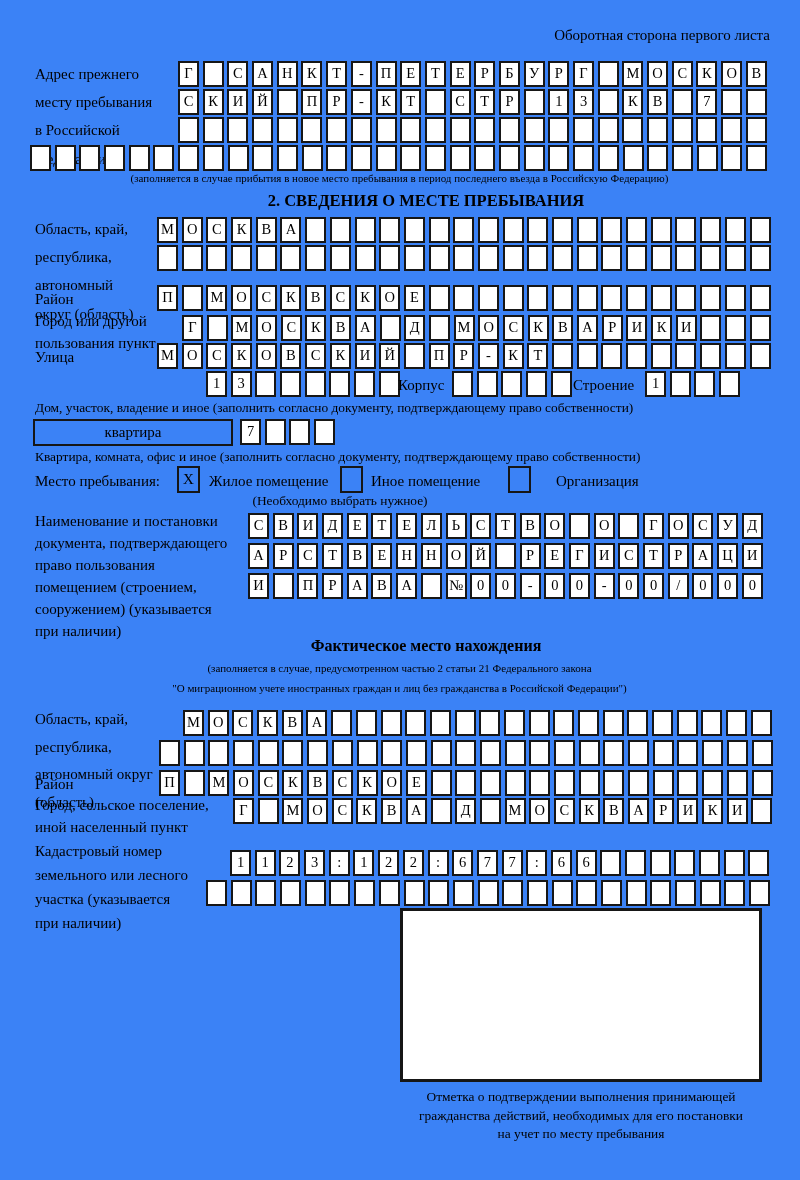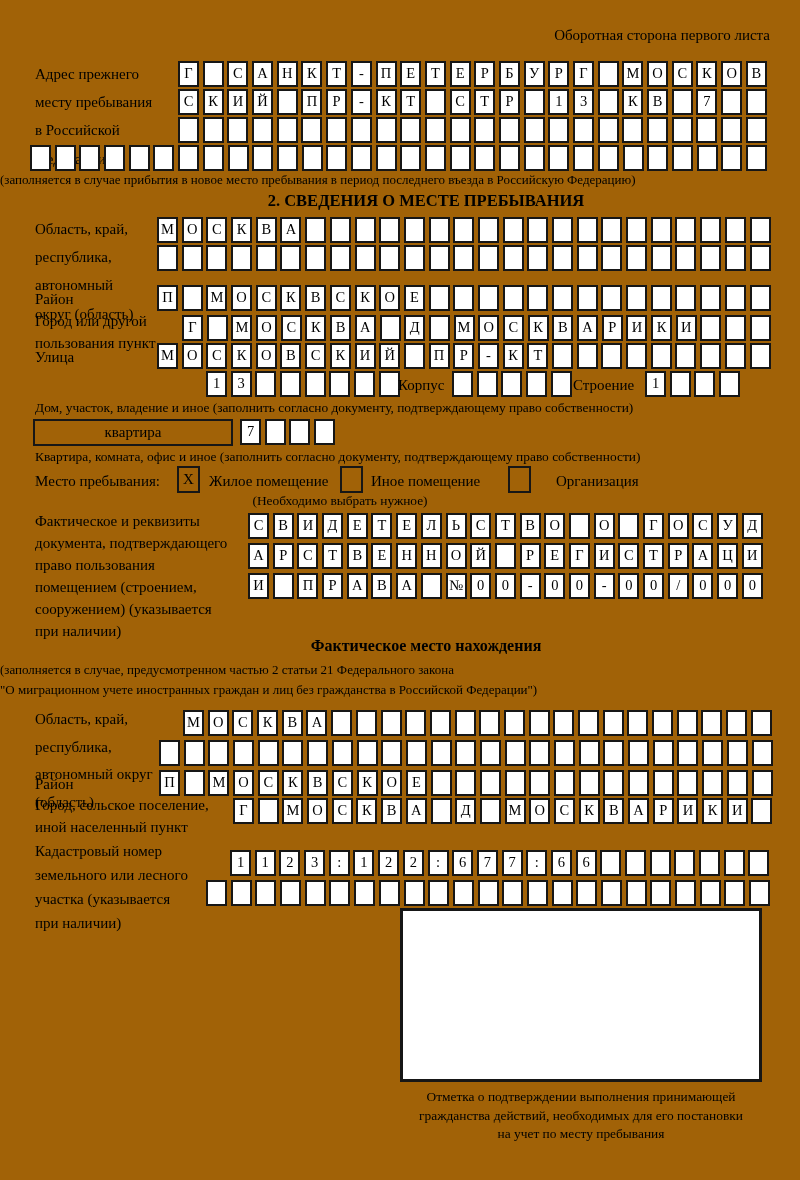--- a/index.html
+++ b/index.html
@@ -1,29 +1,29 @@
 <!DOCTYPE html>
 <html><head>
 <meta charset="utf-8">
 <style>
   html,body{margin:0;padding:0;background:#fff;}
-  .page{position:relative;width:800px;height:1180px;background:#a16207;
+  .page{position:relative;width:800px;height:1180px;background:#3b82f6;
         font-family:"Liberation Serif","DejaVu Serif",serif;color:#000;overflow:hidden;}
   .abs{position:absolute;}
   .cells{display:flex;gap:3.7px;}
   .cell{flex:none;width:21px;height:26px;border:2px solid #161616;box-sizing:border-box;
         text-align:center;font-size:14.5px;line-height:21px;background:#fff;}
   .lines div{white-space:nowrap;}
   .lbl{font-size:15px;}
   .lh28 div{line-height:28.2px;}
   .lh27 div{line-height:27.6px;}
   .lh24 div{line-height:24px;}
   .lh22 div{line-height:22px;}
   .one{font-size:15px;line-height:26px;white-space:nowrap;}
-  .cnote{left:0;width:799px;font-size:13px;white-space:nowrap;}
+  .cnote{left:0;width:799px;text-align:center;font-size:11px;white-space:nowrap;}
   .lnote{font-size:13.4px;white-space:nowrap;}
   .title{left:0;width:800px;text-align:center;font-weight:bold;font-size:16.5px;padding-left:26px;}
   .wbox{border:2px solid #161616;box-sizing:border-box;height:27px;text-align:center;
         font-size:15px;line-height:23px;}
   .cb{width:23px;height:27px;border:2px solid #161616;box-sizing:border-box;text-align:center;
       font-size:15px;line-height:23px;}
   .stamp{border:3px solid #161616;box-sizing:border-box;background:#fff;}
   .cap{text-align:center;font-size:13.4px;line-height:18.6px;}
 </style>
 </head>
@@ -342,21 +342,21 @@
   <div class="abs one" style="left:35px;top:468px;">Место пребывания:</div>
   <div class="abs cb" style="left:177px;top:466px;">X</div>
   <div class="abs one" style="left:209px;top:468px;">Жилое помещение</div>
   <div class="abs cb" style="left:340px;top:466px;"></div>
   <div class="abs one" style="left:371px;top:468px;">Иное помещение</div>
   <div class="abs cb" style="left:508px;top:466px;"></div>
   <div class="abs one" style="left:556px;top:468px;">Организация</div>
   <div class="abs lnote" style="left:205px;top:493px;width:270px;text-align:center;">(Необходимо выбрать нужное)</div>
 
   <div class="abs lines lbl lh22" style="left:35px;top:510px;">
-      <div>Фактическое и реквизиты</div>
+      <div>Наименование и постановки</div>
       <div>документа, подтверждающего</div>
       <div>право пользования</div>
       <div>помещением (строением,</div>
       <div>сооружением) (указывается</div>
       <div>при наличии)</div>
     </div>
   <div class="abs cells" style="left:248px;top:513px;">
       <span class="cell">С</span>
       <span class="cell">В</span>
       <span class="cell">И</span>

